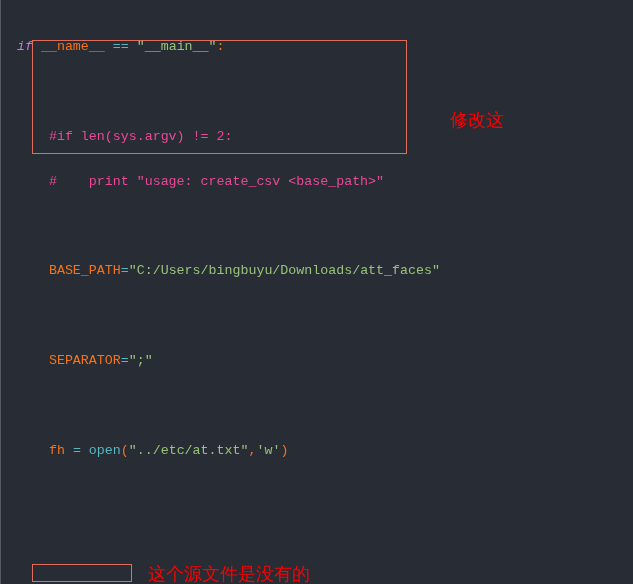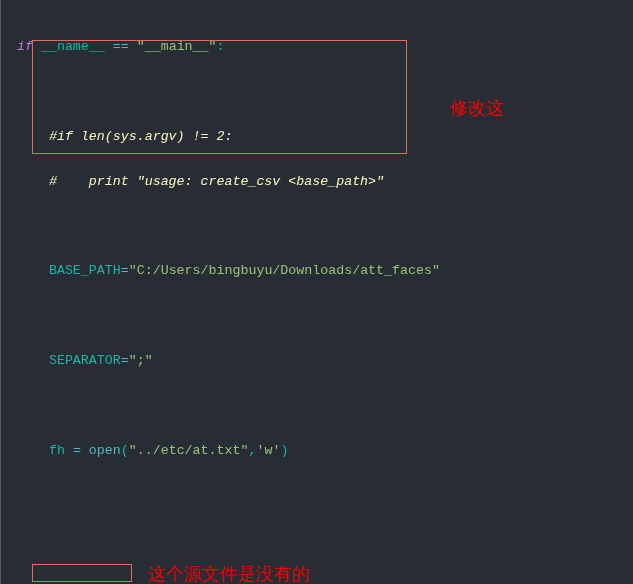--- a/index.html
+++ b/index.html
@@ -17,23 +17,23 @@
     padding: 14px 0 0 2px;
     white-space: pre;
     line-height: 22.4px;
     position: relative;
     border-left: 1px solid #565a60;
   }
   .line { display: block; padding-left: 14px; }
   .kw { color: #c678dd; font-style: italic; }
   .builtin { color: #56b6c2; margin-top: 12px; }
   .str { color: #98c379; }
-  .comment { color: #fef9c3; font-style: italic; }
+  .comment { color: #ec4899; }
   .op { color: #56b6c2; }
-  .plain { color: #14b8a6; }
+  .plain { color: #f97316; }
 
   .red-box-1 {
     position: absolute;
     border: 1px solid #e06c5c;
     left: 32px;
     top: 40px;
     width: 375px;
     height: 114px;
     pointer-events: none;
   }
@@ -46,21 +46,21 @@
     height: 18px;
     pointer-events: none;
   }
   .annotation {
     position: absolute;
     color: #ff0000;
     font-family: "Microsoft YaHei", "SimSun", sans-serif;
     font-size: 18px;
     font-style: normal;
   }
-  .ann1 { left: 450px; top: 96px; }
+  .ann1 { left: 450px; top: 108px; }
   .ann2 { left: 148px; top: 562px; }
 </style>
 </head>
 <body>
 
 <div class="code-container">
 <span class="line"><span class="kw">if</span> <span class="plain">__name__</span> <span class="op">==</span> <span class="str">"__main__"</span><span class="plain">:</span></span>
 <span class="line"> </span>
 <span class="line">    <span class="comment">#if len(sys.argv) != 2:</span></span>
 <span class="line">    <span class="comment">#    print "usage: create_csv &lt;base_path&gt;"</span></span>

